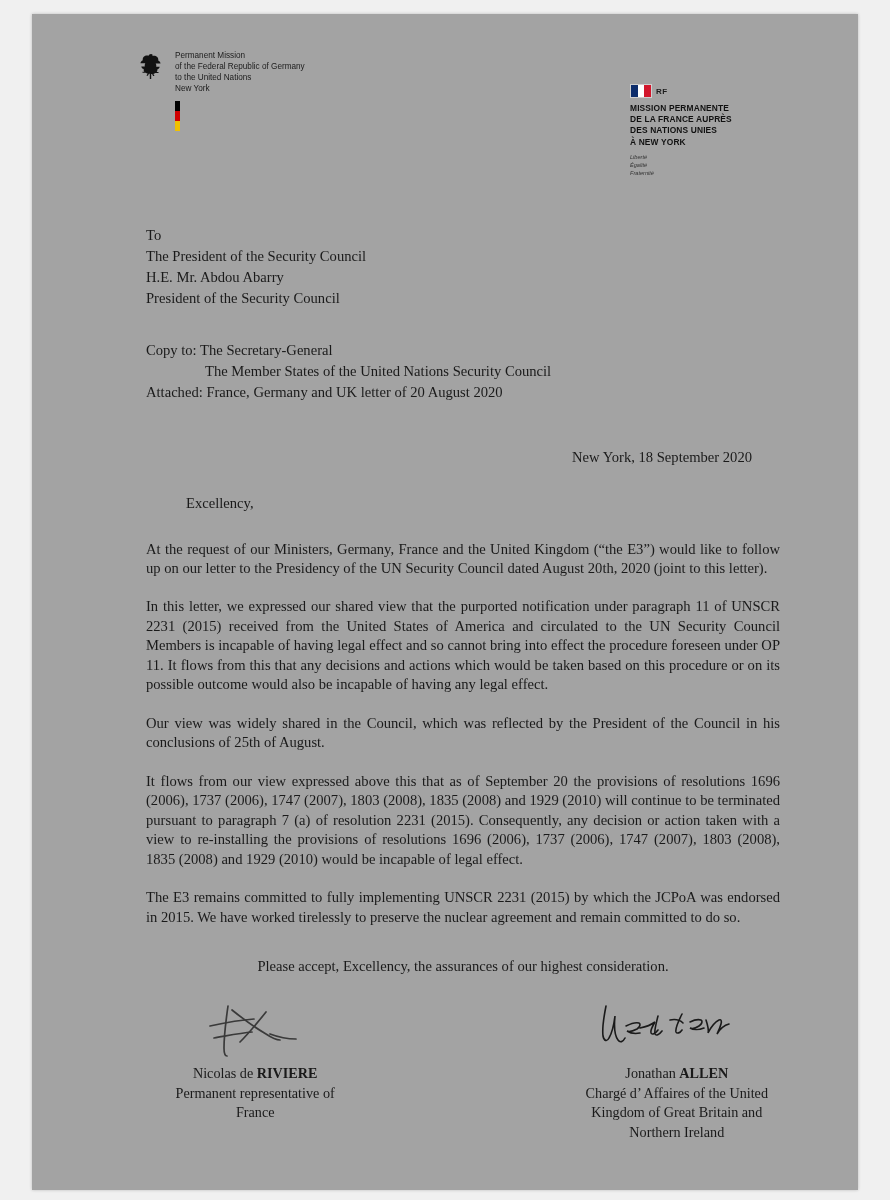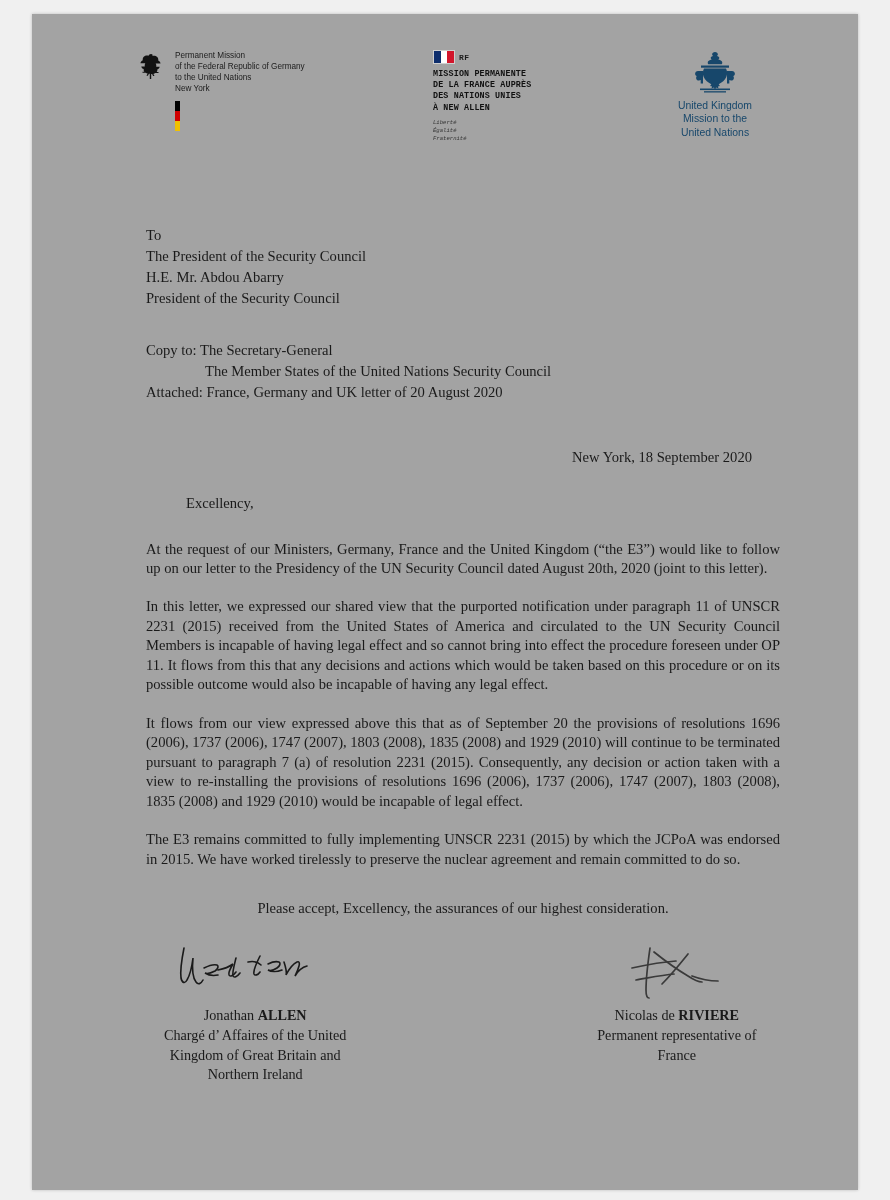--- a/index.html
+++ b/index.html
@@ -70,21 +70,21 @@
     margin-top: 6px;
     width: 5px;
     height: 30px;
   }
   .de-bar i { display: block; width: 100%; height: 10px; }
   .de-bar .b1 { background: #000000; }
   .de-bar .b2 { background: #d00000; }
   .de-bar .b3 { background: #f0c000; }
 
   
-  .fr-wrap { font-family: Liberation Mono, monospace; }
+  .fr-wrap { font-family: Liberation Sans, sans-serif; margin-top: 34px; }
   .fr-flagline {
     display: flex;
     align-items: center;
     margin-bottom: 5px;
   }
   .fr-flag {
     width: 22px; height: 14px;
     display: flex;
     margin-right: 4px;
     border: 0.5px solid #cfcfcf;
@@ -217,50 +217,30 @@
               <i class="f1"></i>
                 <i class="f2"></i>
                 <i class="f3"></i>
             </span>
             <span class="fr-rf">RF</span>
           </div>
           <div class="fr-title">
             <div>MISSION PERMANENTE</div>
             <div>DE LA FRANCE AUPRÈS</div>
             <div>DES NATIONS UNIES</div>
-            <div>À NEW ALLEN</div>
+            <div>À NEW YORK</div>
           </div>
           <div class="fr-motto">
             <div>Liberté</div>
             <div>Égalité</div>
             <div>Fraternité</div>
           </div>
         </div>
       </div>
 
-      <div class="lh-block lh-uk">
-        <div class="uk-wrap">
-          <svg class="uk-crest" viewBox="0 0 46 46">
-            <g fill="#17476b">
-              <path d="M23 2c-1.6 0-2.9 1-2.9 2.3 0 .7.4 1.3 1 1.7-1.4.2-2.4 1-2.4 2 0 .6.4 1.2 1 1.6-2.3.4-4 1.7-4 3.2 0 .5.2 1 .6 1.4h13.4c.4-.4.6-.9.6-1.4 0-1.5-1.7-2.8-4-3.2.6-.4 1-1 1-1.6 0-1-1-1.8-2.4-2 .6-.4 1-1 1-1.7C25.9 3 24.6 2 23 2z"></path>
-              <path d="M9 15.5h28v2.2H9z"></path>
-              <path d="M12 18.5c-1.3 2.4-1.6 5.6-.3 8.4 1.4 3 4.3 5.6 7.6 7.3l-1.2 1.7 2 .7-.7 2 2.6-1 1 2.4 1-2.4 2.6 1-.7-2 2-.7-1.2-1.7c3.3-1.7 6.2-4.3 7.6-7.3 1.3-2.8 1-6-.3-8.4H12z"></path>
-              <path d="M6 21c-1.6 0-2.9 1.2-2.9 2.7 0 1.1.7 2 1.7 2.4-.4.5-.7 1.1-.7 1.8 0 1.5 1.3 2.7 2.9 2.7.6 0 1.2-.2 1.7-.5v3.5h2.3V21H6z"></path>
-              <path d="M40 21c1.6 0 2.9 1.2 2.9 2.7 0 1.1-.7 2-1.7 2.4.4.5.7 1.1.7 1.8 0 1.5-1.3 2.7-2.9 2.7-.6 0-1.2-.2-1.7-.5v3.5h-2.3V21H40z"></path>
-              <path d="M8 38.5h30v1.6H8z"></path>
-              <path d="M12 41.2h22v1.3H12z"></path>
-            </g>
-          </svg>
-          <div class="uk-text">
-            <div>United Kingdom</div>
-            <div>Mission to the</div>
-            <div>United Nations</div>
-          </div>
-        </div>
-      </div>
     </div>
 
     <div class="letter-body">
 
       <div class="addr-block">
         <div>To</div>
         <div>The President of the Security Council</div>
         <div>H.E. Mr. Abdou Abarry</div>
         <div>President of  the Security Council</div>
       </div>
@@ -270,27 +250,48 @@
         <div class="copy-indent">The Member States of the United Nations Security Council</div>
         <div>Attached: France, Germany and UK letter of 20 August 2020</div>
       </div>
 
       <div class="date-line">New York, 18 September 2020</div>
 
       <div class="salutation">Excellency,</div>
 
       <p class="para first-para">At the request of our Ministers, Germany, France and the United Kingdom (“the E3”) would like to follow up on our letter to the Presidency of the UN Security Council dated August 20th, 2020 (joint to this letter).</p>
       <p class="para">In this letter, we expressed our shared view that the purported notification under paragraph 11 of UNSCR 2231 (2015) received from the United States of America and circulated to the UN Security Council Members is incapable of having legal effect and so cannot bring into effect the procedure foreseen under OP 11. It flows from this that any decisions and actions which would be taken based on this procedure or on its possible outcome would also be incapable of having any legal effect.</p>
+      <p class="para">Our view was widely shared in the Council, which was reflected by the President of the Council in his conclusions of 25th of August.</p>
       <p class="para">It flows from our view expressed above this that as of September 20 the provisions of resolutions 1696 (2006), 1737 (2006), 1747 (2007), 1803 (2008), 1835 (2008) and 1929 (2010) will continue to be terminated pursuant to paragraph 7 (a) of resolution 2231 (2015). Consequently, any decision or action taken with a view to re-installing the provisions of resolutions 1696 (2006), 1737 (2006), 1747 (2007), 1803 (2008), 1835 (2008) and 1929 (2010) would be incapable of legal effect.</p>
       <p class="para">The E3 remains committed to fully implementing UNSCR 2231 (2015) by which the JCPoA was endorsed in 2015. We have worked tirelessly to preserve the nuclear agreement and remain committed to do so.</p>
 
       <div class="closing">Please accept, Excellency, the assurances of our highest consideration.</div>
 
       <div class="sig-row">
 
+
+        <div class="sig-col">
+          <div class="sig-mark">
+            <svg width="170" height="62" viewBox="0 0 170 62">
+              <g fill="none" stroke="#3a3a3a" stroke-width="1.7" stroke-linecap="round">
+                <path d="M58 6c-2 14-4 30-4 42 0 5 1 8 3 8"></path>
+                <path d="M40 26c14-3 30-6 44-7"></path>
+                <path d="M44 38c12-2 26-5 38-6"></path>
+                <path d="M62 10c10 8 22 17 34 24 6 4 11 6 14 6"></path>
+                <path d="M96 12c-8 10-18 22-26 30"></path>
+                <path d="M100 34c8 3 18 5 26 5"></path>
+              </g>
+            </svg>
+          </div>
+          <div class="sig-name">
+            <span>Nicolas de </span><b>RIVIERE</b>
+          </div>
+          <div class="sig-role">Permanent representative of</div>
+          <div class="sig-role">France</div>
+        </div>
 
         <div class="sig-col">
           <div class="sig-mark">
             <svg width="190" height="62" viewBox="0 0 190 62">
               <g fill="none" stroke="#1a1a1a" stroke-width="1.6" stroke-linecap="round">
                 <path d="M24 6c-2 10-4 22-3 30 1 5 4 6 6 2 3-5 5-14 6-22-1 10 0 20 3 24 2 3 5 2 7-2"></path>
                 <path d="M44 26c4-2 9-4 13-3 2 1 1 4-2 6-4 2-8 3-10 2 3 2 8 3 13 2"></path>
                 <path d="M58 28c5-1 11-3 15-6-3 5-5 9-4 11 1 2 4 1 7-3"></path>
                 <path d="M76 16c-2 8-4 15-3 18 1 2 4 1 7-3"></path>
                 <path d="M88 20c5-1 10 0 13 3"></path>
@@ -301,36 +302,16 @@
             </svg>
           </div>
           <div class="sig-name">
             <span>Jonathan </span><b>ALLEN</b>
           </div>
           <div class="sig-role">Chargé d’ Affaires of the United</div>
           <div class="sig-role">Kingdom of Great Britain and</div>
           <div class="sig-role">Northern Ireland</div>
         </div>
 
-        <div class="sig-col">
-          <div class="sig-mark">
-            <svg width="170" height="62" viewBox="0 0 170 62">
-              <g fill="none" stroke="#3a3a3a" stroke-width="1.7" stroke-linecap="round">
-                <path d="M58 6c-2 14-4 30-4 42 0 5 1 8 3 8"></path>
-                <path d="M40 26c14-3 30-6 44-7"></path>
-                <path d="M44 38c12-2 26-5 38-6"></path>
-                <path d="M62 10c10 8 22 17 34 24 6 4 11 6 14 6"></path>
-                <path d="M96 12c-8 10-18 22-26 30"></path>
-                <path d="M100 34c8 3 18 5 26 5"></path>
-              </g>
-            </svg>
-          </div>
-          <div class="sig-name">
-            <span>Nicolas de </span><b>RIVIERE</b>
-          </div>
-          <div class="sig-role">Permanent representative of</div>
-          <div class="sig-role">France</div>
-        </div>
-
       </div>
     </div>
   </div>
 </div>
 
 </body></html>

